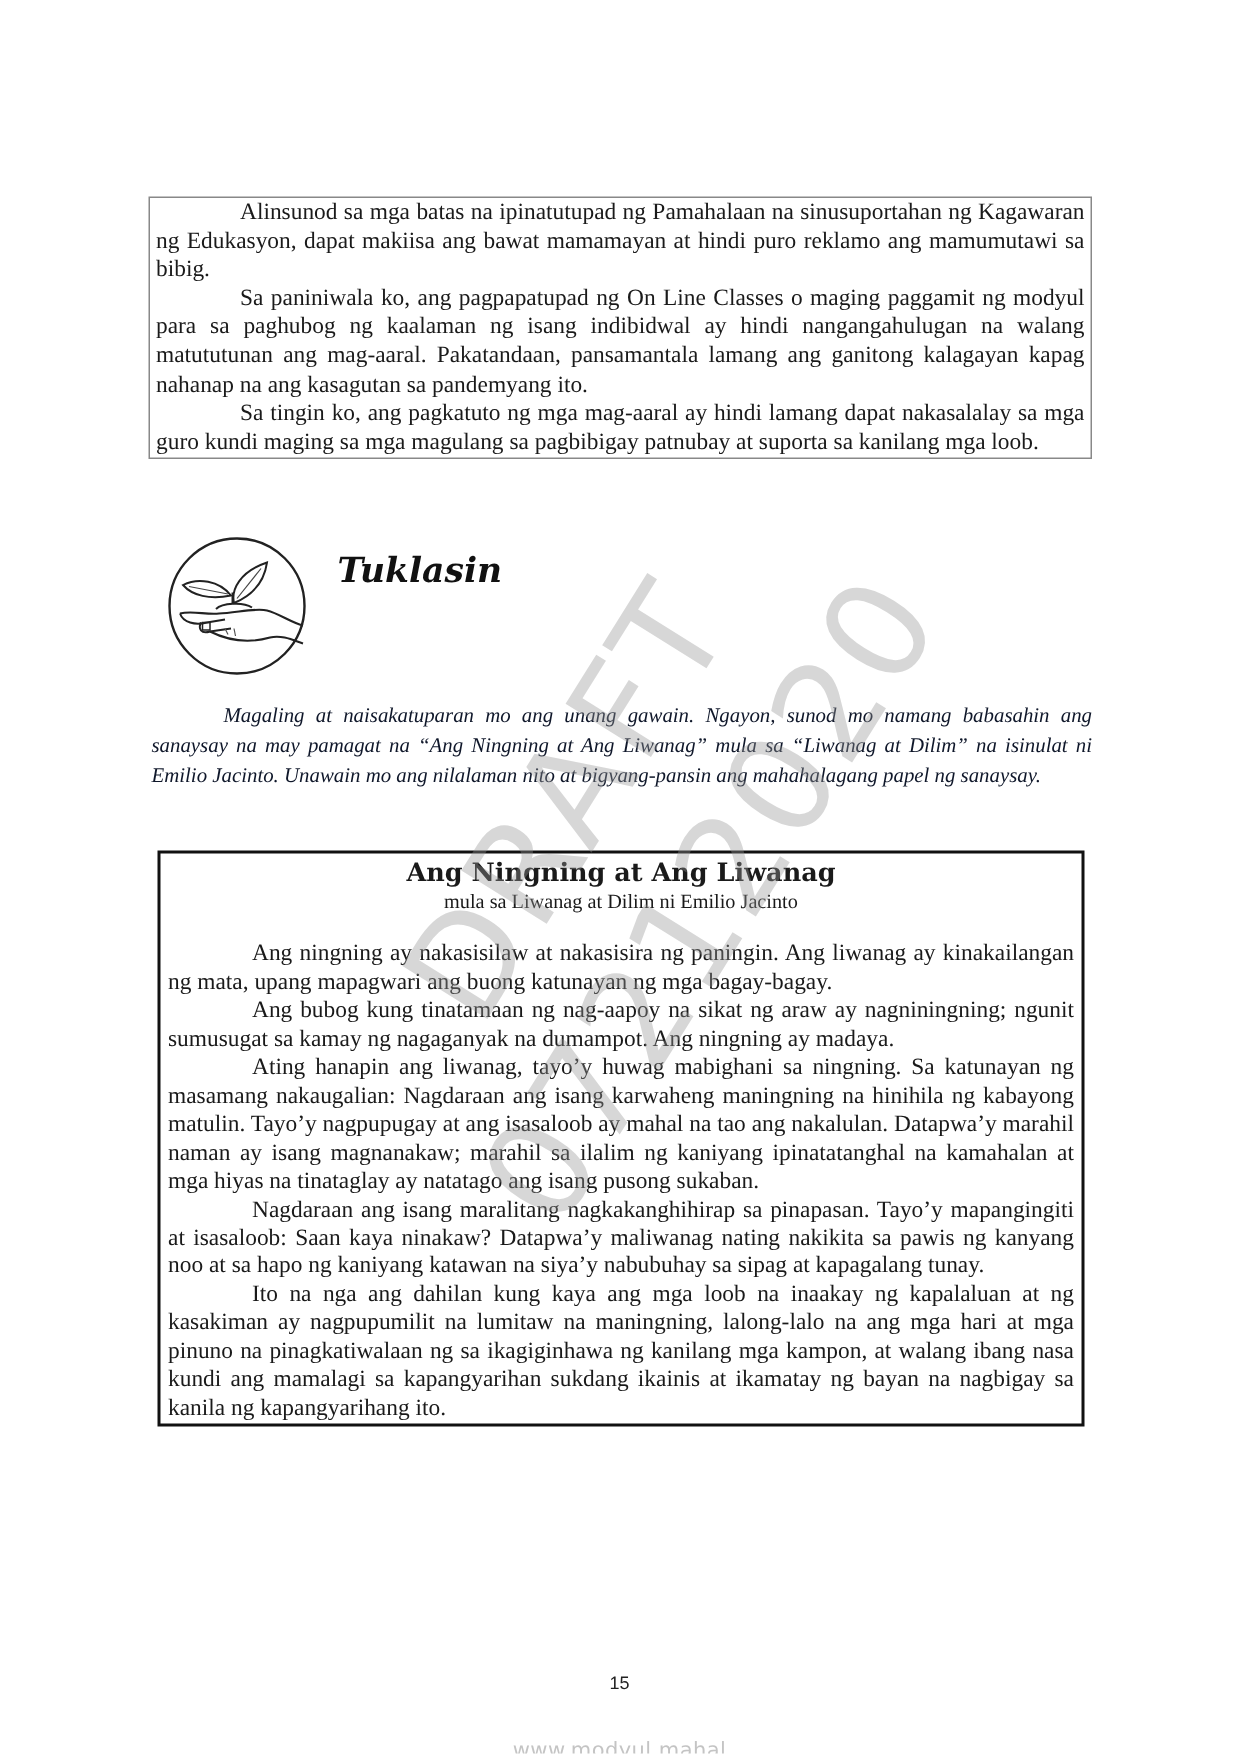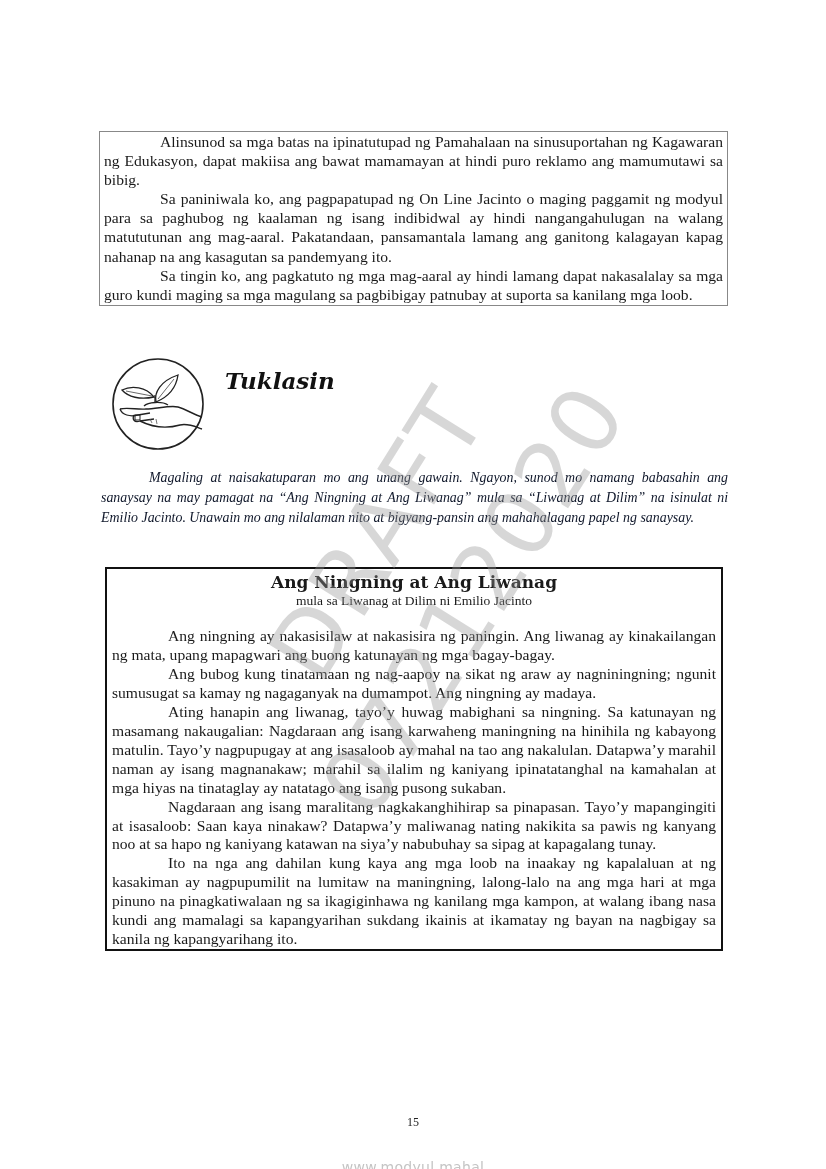--- a/index.html
+++ b/index.html
@@ -40,21 +40,21 @@
       text-align: center; font-family: "DejaVu Serif", serif; font-weight: bold;
       font-size: 17px; line-height: 22px; margin-top: 2px;
     }
     .reading-subtitle {
       text-align: center; font-family: Liberation Serif, serif;
       font-size: 13.5px; line-height: 15px; margin-bottom: 19px;
     }
 
     .page-number {
       position: absolute; left: 0; width: 826px; top: 1083px; text-align: center;
-      font-family: Liberation Serif, serif; font-size: 12px; color: #222;
+      font-family: Liberation Sans, sans-serif; font-size: 12px; color: #222;
     }
     .site-footer {
       position: absolute; left: 0; width: 826px; top: 1127px; text-align: center;
       font-family: "DejaVu Sans", sans-serif; font-size: 14px; color: #c4c4c4; letter-spacing: 0.3px;
     }
 
     .watermark {
       position: absolute; pointer-events: none; color: rgba(150,150,150,0.38);
       font-family: "DejaVu Sans", sans-serif; font-weight: normal;
       transform-origin: left top; white-space: nowrap;
@@ -62,21 +62,21 @@
     .wm-1 { left: 248px; top: 610px; font-size: 92px; transform: rotate(-58deg); letter-spacing: 4px; }
     .wm-2 { left: 300px; top: 745px; font-size: 92px; transform: rotate(-58deg); letter-spacing: 2px; }
   </style>
 </head>
 <body>
 
 <div class="page">
 
   <div class="intro-box">
     <p>Alinsunod sa mga batas na ipinatutupad ng Pamahalaan na sinusuportahan ng Kagawaran ng Edukasyon, dapat makiisa ang bawat mamamayan at hindi puro reklamo ang mamumutawi sa bibig.</p>
-    <p>Sa paniniwala ko, ang pagpapatupad ng On Line Jacinto o maging paggamit ng modyul para sa paghubog ng kaalaman ng isang indibidwal ay hindi nangangahulugan na walang matututunan ang mag-aaral. Pakatandaan, pansamantala lamang ang ganitong kalagayan kapag nahanap na ang kasagutan sa pandemyang ito.</p>
+    <p>Sa paniniwala ko, ang pagpapatupad ng On Line Classes o maging paggamit ng modyul para sa paghubog ng kaalaman ng isang indibidwal ay hindi nangangahulugan na walang matututunan ang mag-aaral. Pakatandaan, pansamantala lamang ang ganitong kalagayan kapag nahanap na ang kasagutan sa pandemyang ito.</p>
     <p>Sa tingin ko, ang pagkatuto ng mga mag-aaral ay hindi lamang dapat nakasalalay sa mga guro kundi maging sa mga magulang sa pagbibigay patnubay at suporta sa kanilang mga loob.</p>
   </div>
 
   <div class="section-header">
     <svg class="section-icon" viewBox="0 0 96 94">
       <circle cx="48" cy="47" r="45" fill="none" stroke="#222" stroke-width="1.6"></circle>
 
       <path d="M46 45 C44 36 50 24 68 18 C66 32 58 40 46 45 Z" fill="none" stroke="#222" stroke-width="1.3"></path>
       <path d="M48 42 L64 22" fill="none" stroke="#444" stroke-width="0.8"></path>
       <path d="M44 40 C36 30 22 28 12 33 C18 40 30 43 44 40 Z" fill="none" stroke="#222" stroke-width="1.3"></path>

